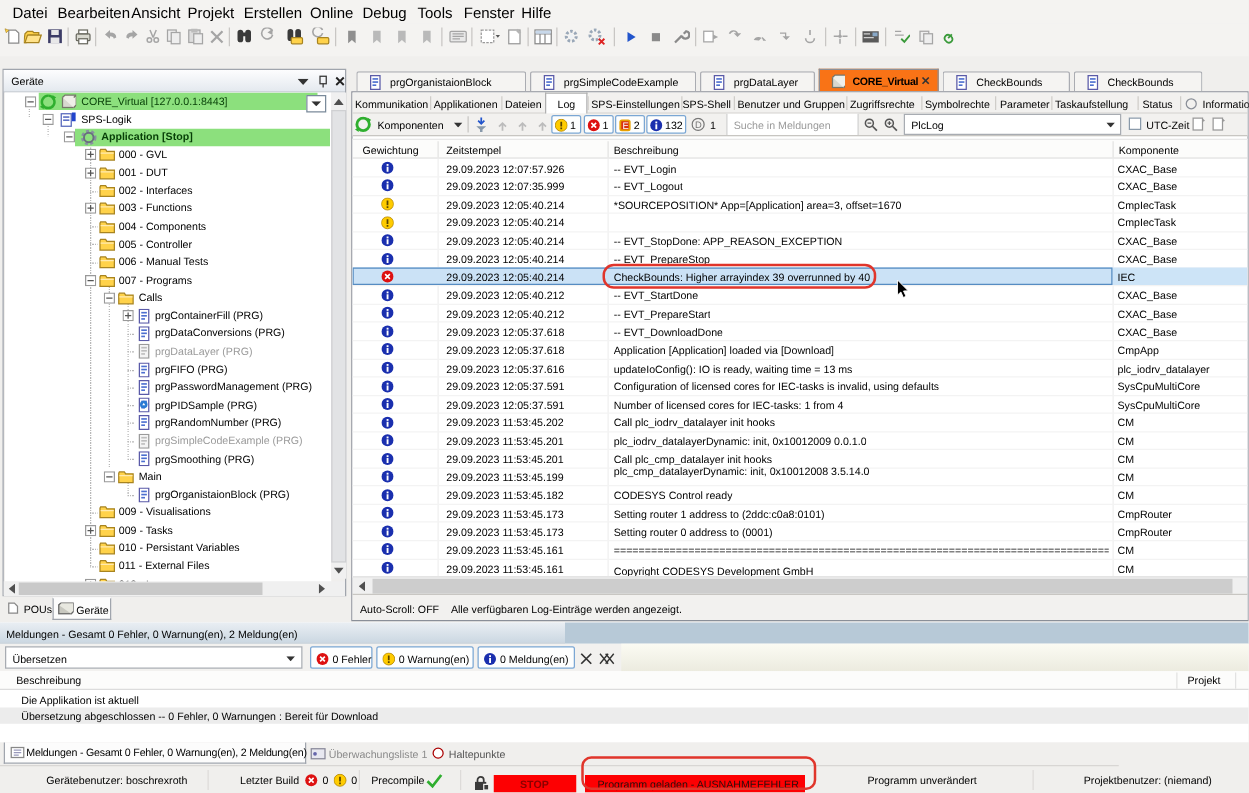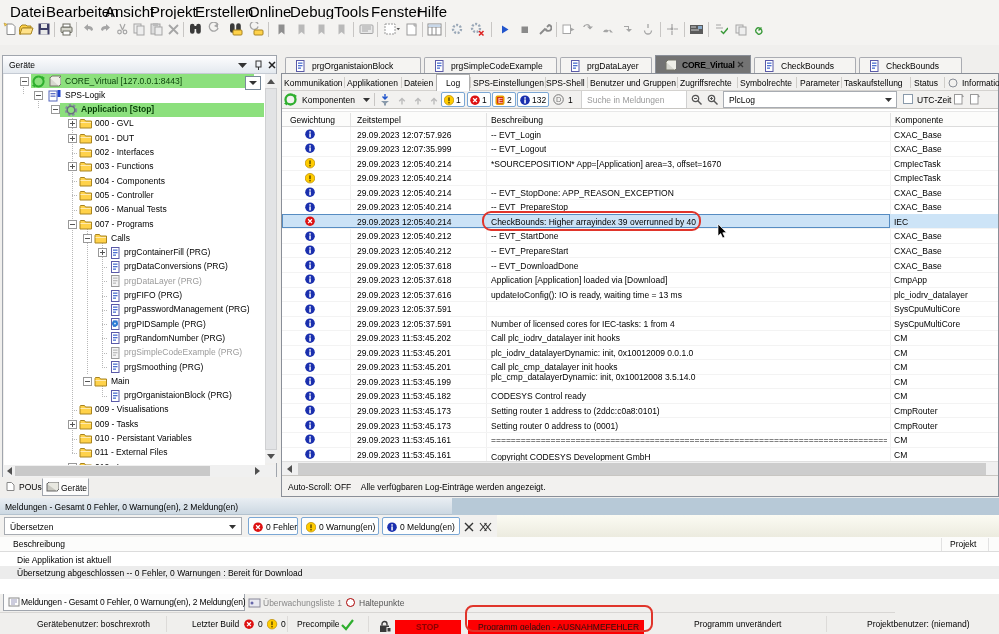--- a/index.html
+++ b/index.html
@@ -1,21 +1,21 @@
 <!DOCTYPE html>
 <html><head><meta charset="utf-8">
 <style>
 *{margin:0;padding:0;box-sizing:border-box;font-family:"Liberation Sans",sans-serif;}
 body{width:999px;height:634px;position:relative;background:#f0efed;font-size:8.5px;color:#000;overflow:hidden;}
 .abs{position:absolute;}
 .sep{position:absolute;width:1px;background:#c8c6c4;}
 svg{display:block;}
 .txt{white-space:nowrap;}
 </style></head><body>
-<div class="abs" style="left:0;top:0;width:999px;height:19px;background:#f4f3f1;font-size:15px;">
+<div class="abs" style="left:0;top:0;width:999px;height:19px;background:#f4f3f1;font-size:12px;">
     <span class="abs txt" style="left:10px;top:3px;">Datei</span>
     <span class="abs txt" style="left:46px;top:3px;">Bearbeiten</span>
     <span class="abs txt" style="left:105px;top:3px;">Ansicht</span>
     <span class="abs txt" style="left:150px;top:3px;">Projekt</span>
     <span class="abs txt" style="left:195px;top:3px;">Erstellen</span>
     <span class="abs txt" style="left:248px;top:3px;">Online</span>
     <span class="abs txt" style="left:290px;top:3px;">Debug</span>
     <span class="abs txt" style="left:334px;top:3px;">Tools</span>
     <span class="abs txt" style="left:371px;top:3px;">Fenster</span>
     <span class="abs txt" style="left:417px;top:3px;">Hilfe</span>
@@ -672,21 +672,21 @@
         <div class="abs" style="left:8px;top:2px;">
           <svg width="12" height="12" viewBox="0 0 12 12" style="">
             <rect x="2.5" y="0.5" width="7.5" height="11" fill="#ffffff" stroke="#5a5aa8" stroke-width="1"></rect>
             <rect x="4" y="2.5" width="4.5" height="1.3" fill="#4c6fd0"></rect>
             <rect x="4" y="5" width="4.5" height="1.3" fill="#4c6fd0"></rect>
             <rect x="4" y="7.5" width="3" height="1.3" fill="#4c6fd0"></rect>
           </svg>
         </div>
         <span class="abs txt" style="left:26px;top:3px;font-weight:normal;">prgDataLayer</span>
       </div>
-      <div class="abs" style="left:374px;background:#737373;border:1px solid #8a8f98;border-bottom:0;height:18px;top:0;width:96px;">
+      <div class="abs" style="left:374px;background:#f97316;border:1px solid #8a8f98;border-bottom:0;height:18px;top:0;width:96px;">
         <div class="abs" style="left:8px;top:3px;">
           <svg width="12" height="12" viewBox="0 0 12 12" style="">
             <rect x="2" y="3" width="9" height="8" fill="#d8d8d0" stroke="#77776a"></rect>
             <path d="M2 3 l2 -2 h9 v8 l-2 2" fill="#efefe8" stroke="#77776a"></path>
           </svg>
         </div>
         <span class="abs txt" style="left:26px;top:4px;font-weight:bold;letter-spacing:-0.25px;">CORE_Virtual</span>
         <div class="abs" style="right:6px;top:5px;">
           <svg width="7" height="7" viewBox="0 0 7 7" style="">
             <path d="M1 1 L6 6 M6 1 L1 6" stroke="#333" stroke-width="1.3"></path>
@@ -1017,20 +1017,21 @@
         <span class="abs txt" style="left:612px;top:163.1px;">plc_iodrv_datalayer</span>
         <div class="abs" style="left:0;top:174.6px;width:716px;height:1px;background:#f3f3f3;"></div>
         <div class="abs" style="left:23px;top:177.0px;">
           <svg width="10" height="11" viewBox="0 0 10 11" style="">
             <circle cx="5" cy="5.2" r="4.8" fill="#1a2fae"></circle>
             <rect x="4.3" y="2.2" width="1.5" height="1.5" fill="#fff"></rect>
             <rect x="4.3" y="4.4" width="1.5" height="4" fill="#fff"></rect>
           </svg>
         </div>
         <span class="abs txt" style="left:75px;top:177.6px;">29.09.2023 12:05:37.591</span>
+        <span class="abs txt" style="left:209px;top:177.6px;max-width:396px;overflow:hidden;display:inline-block;">Configuration of licensed cores for IEC-tasks is invalid, using defaults</span>
         <span class="abs txt" style="left:612px;top:177.6px;">SysCpuMultiCore</span>
         <div class="abs" style="left:0;top:189.1px;width:716px;height:1px;background:#f3f3f3;"></div>
         <div class="abs" style="left:23px;top:191.6px;">
           <svg width="10" height="11" viewBox="0 0 10 11" style="">
             <circle cx="5" cy="5.2" r="4.8" fill="#1a2fae"></circle>
             <rect x="4.3" y="2.2" width="1.5" height="1.5" fill="#fff"></rect>
             <rect x="4.3" y="4.4" width="1.5" height="4" fill="#fff"></rect>
           </svg>
         </div>
         <span class="abs txt" style="left:75px;top:192.2px;">29.09.2023 12:05:37.591</span>

